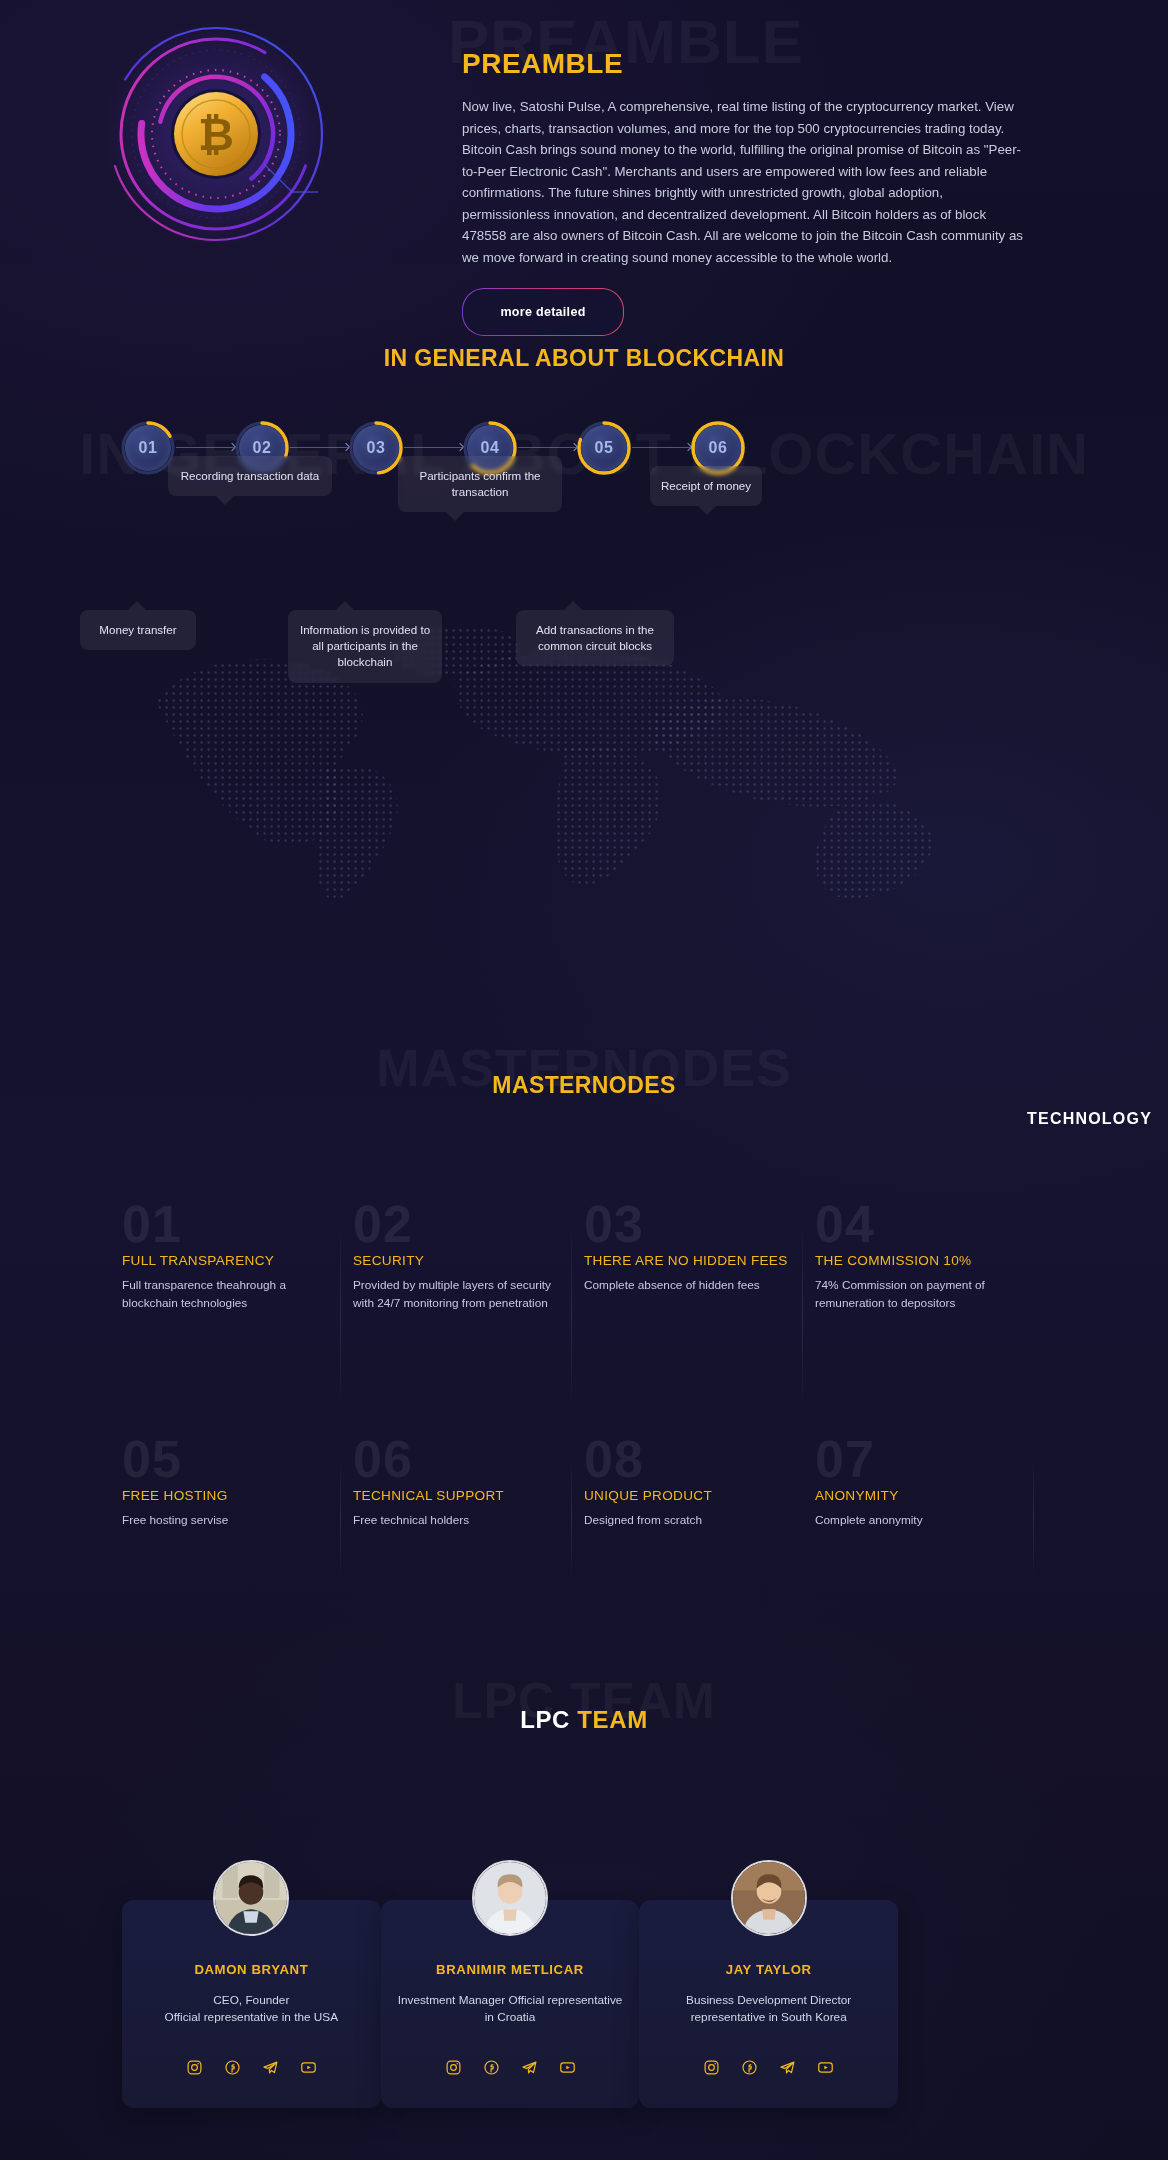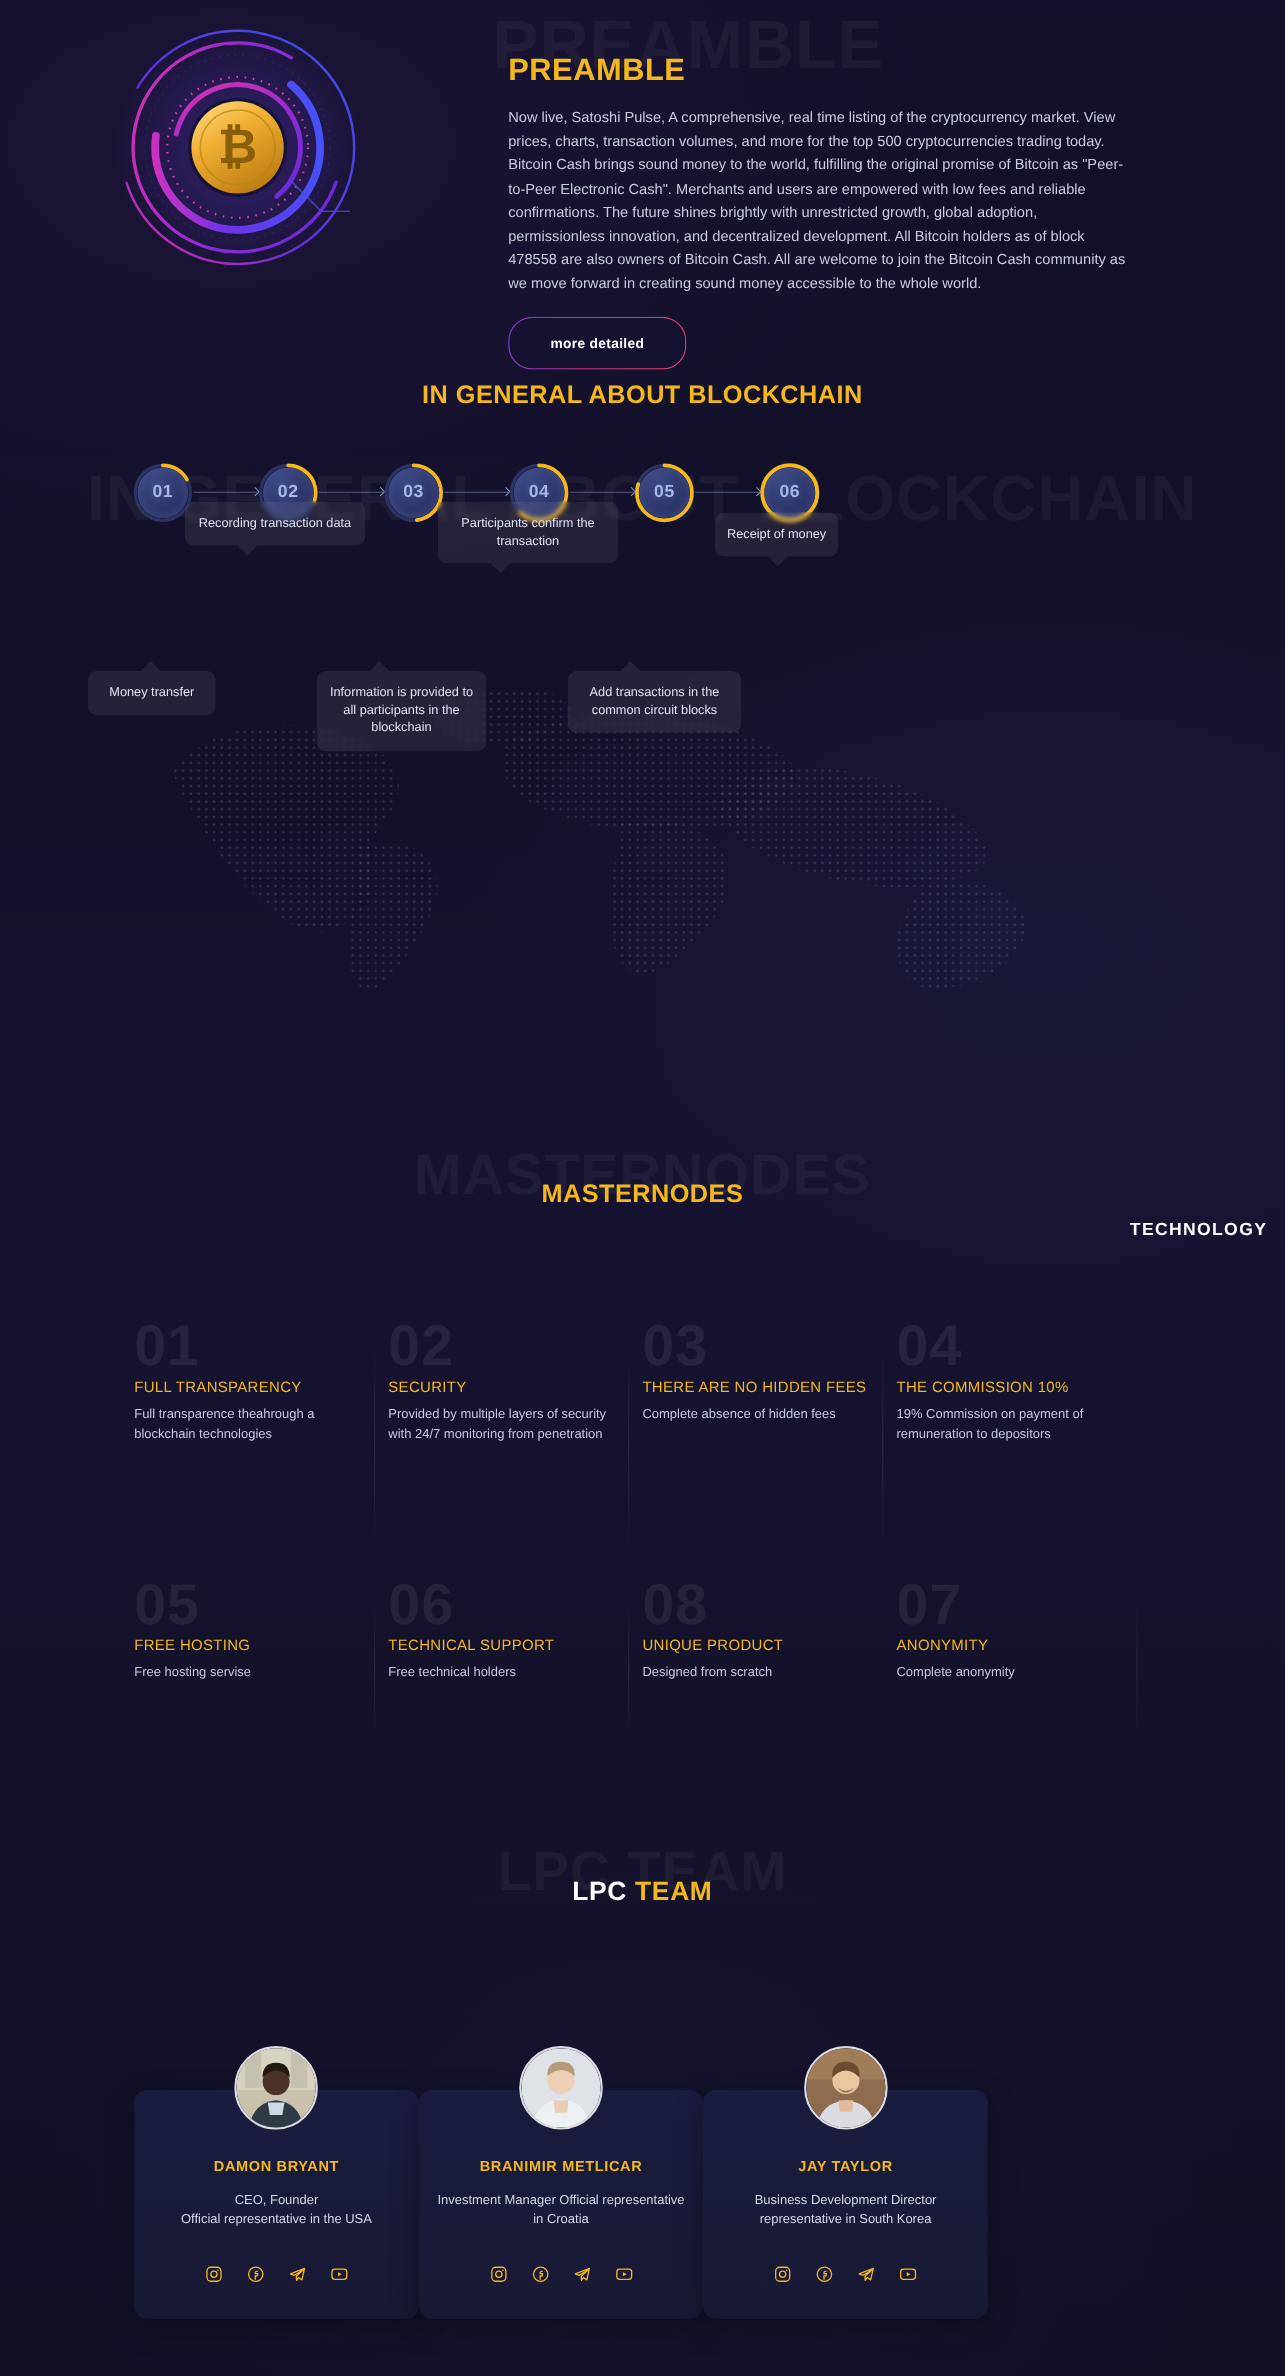--- a/index.html
+++ b/index.html
@@ -269,21 +269,21 @@
         <div class="cell-desc">Provided by multiple layers of security with 24/7 monitoring from penetration</div>
       </div>
       <div class="cell sep">
         <div class="cell-num">03</div>
         <div class="cell-title">THERE ARE NO HIDDEN FEES</div>
         <div class="cell-desc">Complete absence of hidden fees</div>
       </div>
       <div class="cell">
         <div class="cell-num">04</div>
         <div class="cell-title">THE COMMISSION 10%</div>
-        <div class="cell-desc">19% Commission on payment of remuneration to depositors</div>
+        <div class="cell-desc">74% Commission on payment of remuneration to depositors</div>
       </div>
 
       <div class="cell sep" style="min-height:170px;">
         <div class="cell-num">05</div>
         <div class="cell-title">FREE HOSTING</div>
         <div class="cell-desc">Free hosting servise</div>
       </div>
       <div class="cell sep" style="min-height:170px;">
         <div class="cell-num">06</div>
         <div class="cell-title">TECHNICAL SUPPORT</div>

